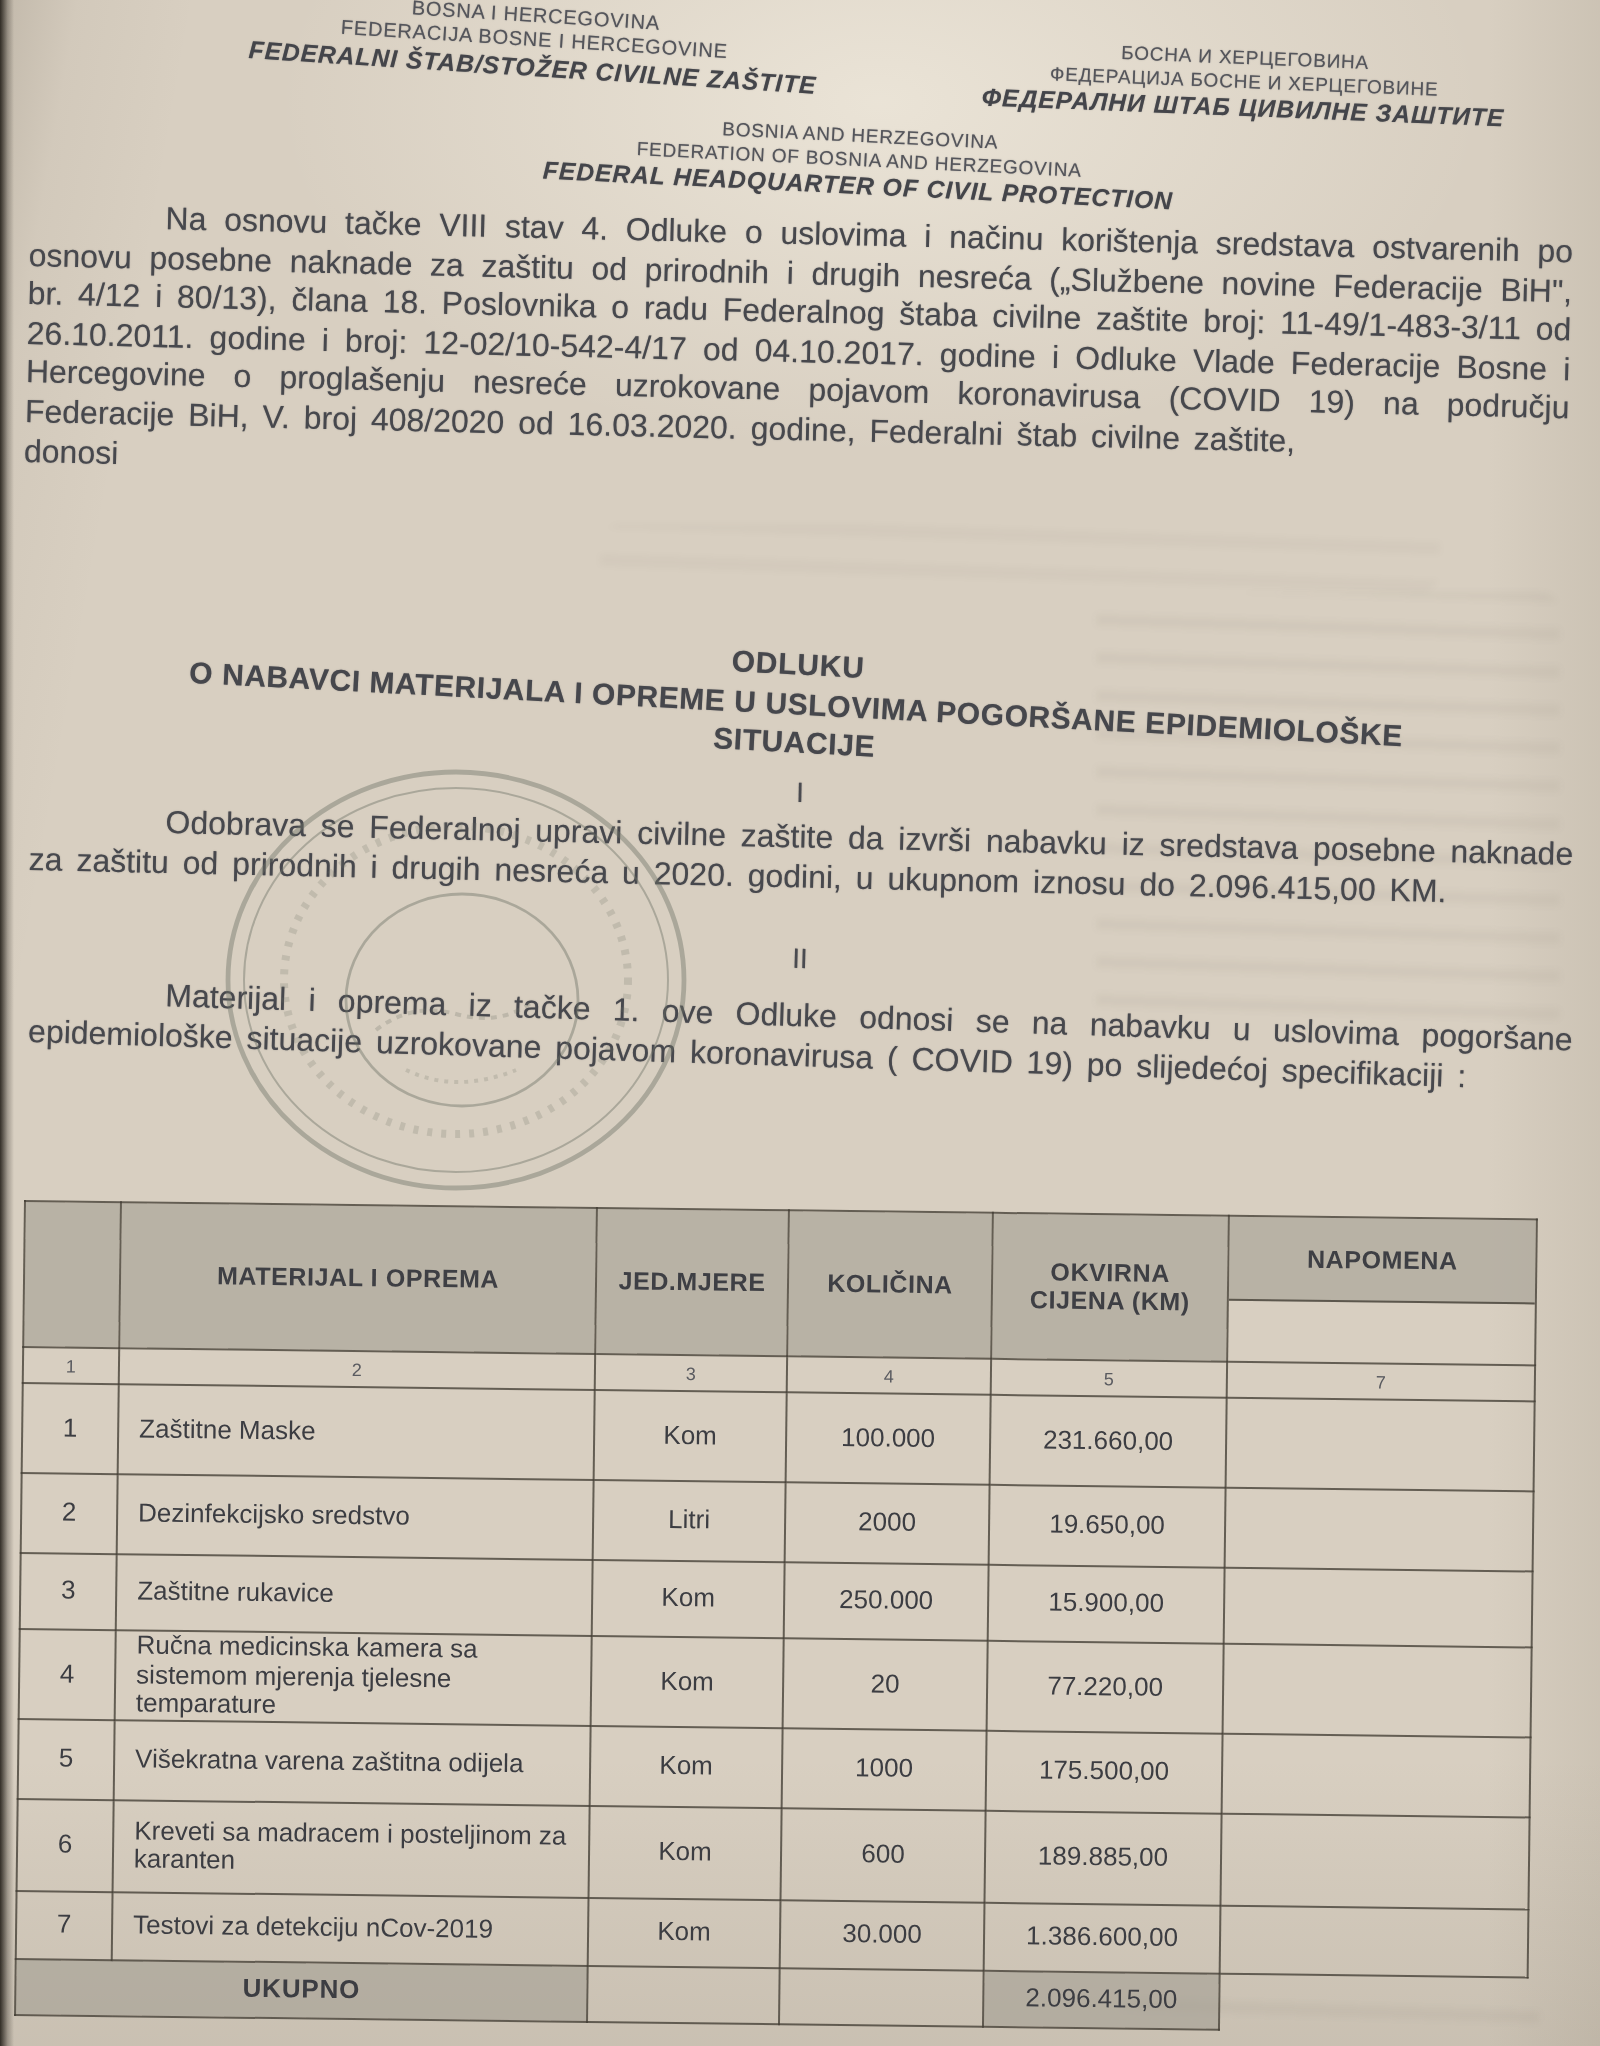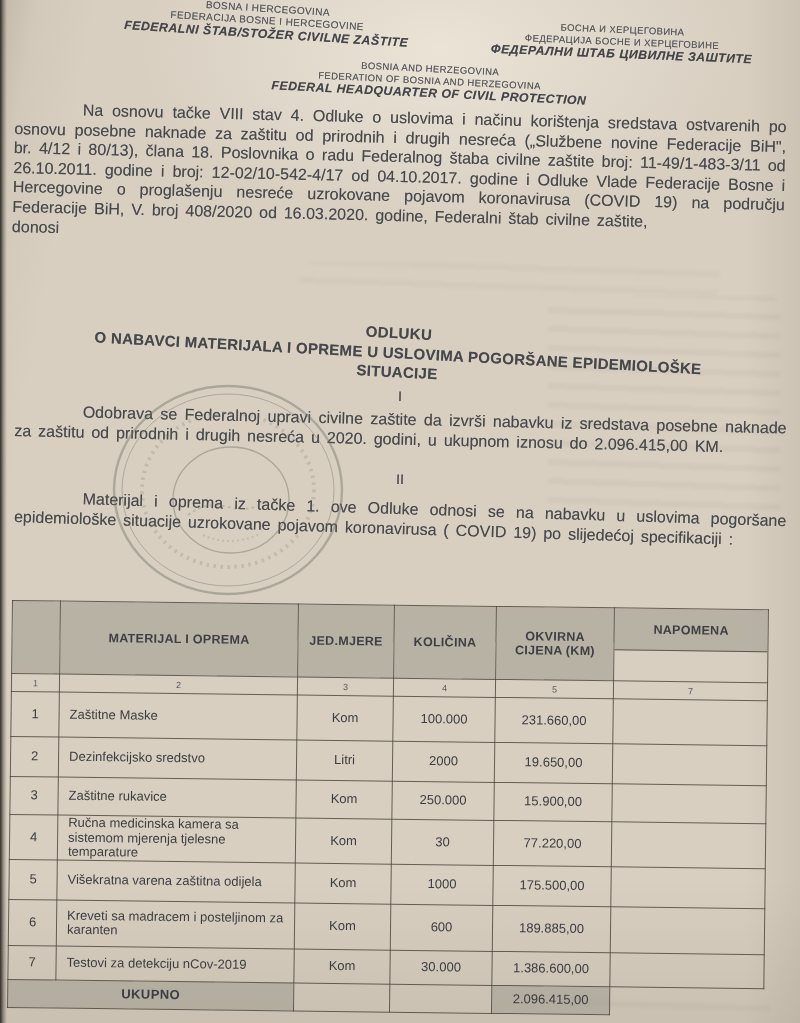--- a/index.html
+++ b/index.html
@@ -189,21 +189,21 @@
         <td class="item">Zaštitne rukavice</td>
         <td class="c">Kom</td>
         <td class="c">250.000</td>
         <td class="c">15.900,00</td>
         <td></td>
       </tr>
       <tr>
         <td class="c">4</td>
         <td class="item">Ručna medicinska kamera sa sistemom mjerenja tjelesne temparature</td>
         <td class="c">Kom</td>
-        <td class="c">30</td>
+        <td class="c">20</td>
         <td class="c">77.220,00</td>
         <td></td>
       </tr>
       <tr>
         <td class="c">5</td>
         <td class="item">Višekratna varena zaštitna odijela</td>
         <td class="c">Kom</td>
         <td class="c">1000</td>
         <td class="c">175.500,00</td>
         <td></td>

